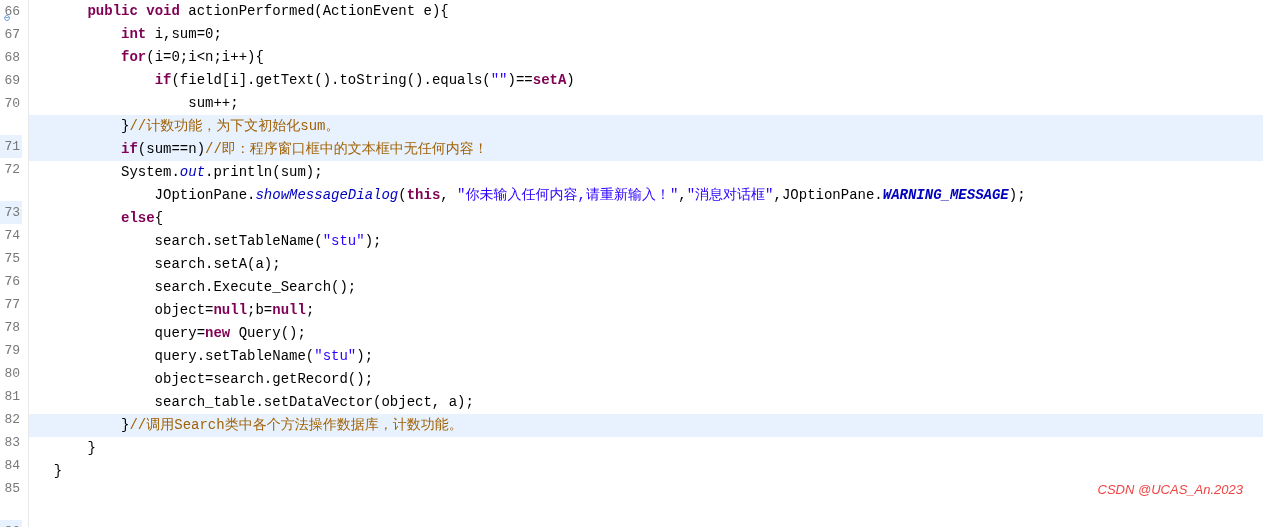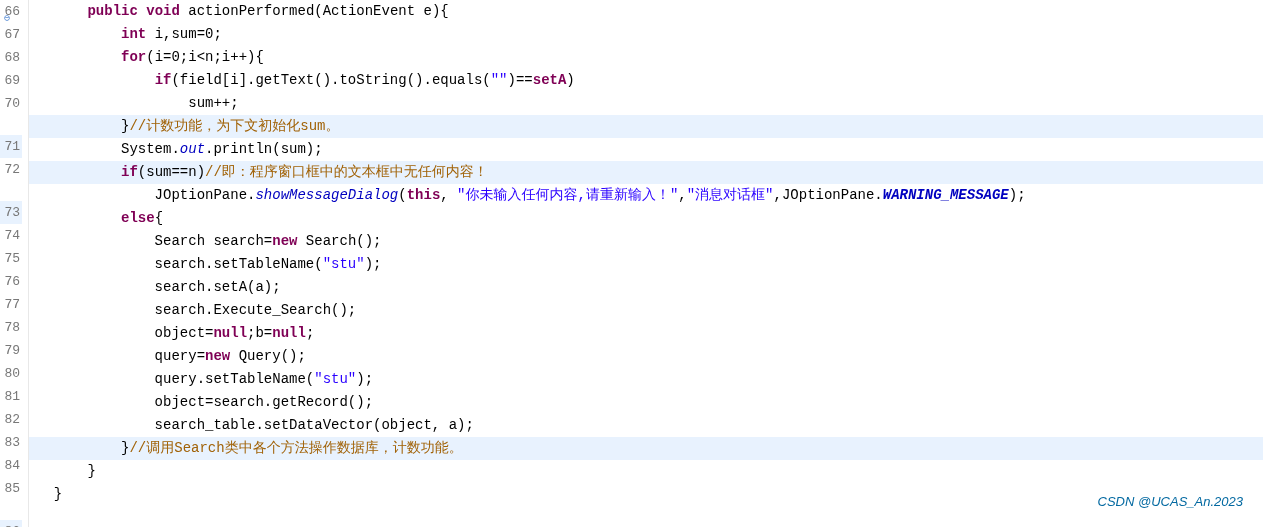--- a/index.html
+++ b/index.html
@@ -57,22 +57,22 @@
     }
     .code-line.hl { background: #e8f2fe; }
     .kw { color: #7f0055; font-weight: bold; }
     .str { color: #2a00ff; }
     .com { color: #a16207; }
     .it { font-style: italic; color: #0000c0; }
     .itb { font-style: italic; color: #0000c0; font-weight: bold; }
     .watermark {
       position: absolute;
       right: 20px;
-      bottom: 18px;
-      color: #0369a1;
+      bottom: 30px;
+      color: #ef4444;
       font-size: 13px;
       font-family: Arial, sans-serif;
       font-style: italic;
     }
   </style>
 </head>
 <body>
 
 <div class="editor">
   <div class="gutter" id="gutter">
@@ -147,25 +147,24 @@
         <span class="ln">88</span>
       </div>
     </div>
   <div class="code" id="code">
       <div class="code-line"><span>      </span><span class="kw">public</span><span> </span><span class="kw">void</span><span> actionPerformed(ActionEvent e){</span></div>
       <div class="code-line"><span>          </span><span class="kw">int</span><span> i,sum=0;</span></div>
       <div class="code-line"><span>          </span><span class="kw">for</span><span>(i=0;i&lt;n;i++){</span></div>
       <div class="code-line"><span>              </span><span class="kw">if</span><span>(field[i].getText().toString().equals(</span><span class="str">""</span><span>)==</span><span class="kw">setA</span><span>)</span></div>
       <div class="code-line"><span>                  sum++;</span></div>
       <div class="code-line hl"><span>          }</span><span class="com">//计数功能，为下文初始化sum。</span></div>
+      <div class="code-line hl"><span>          </span><span class="kw">if</span><span>(sum==n)</span><span class="com">//即：程序窗口框中的文本框中无任何内容！</span></div>
       <div class="code-line"><span>          System.</span><span class="it">out</span><span>.println(sum);</span></div>
-      <div class="code-line hl"><span>          </span><span class="kw">if</span><span>(sum==n)</span><span class="com">//即：程序窗口框中的文本框中无任何内容！</span></div>
       <div class="code-line"><span>              JOptionPane.</span><span class="it">showMessageDialog</span><span>(</span><span class="kw">this</span><span>, </span><span class="str">"你未输入任何内容,请重新输入！"</span><span>,</span><span class="str">"消息对话框"</span><span>,JOptionPane.</span><span class="itb">WARNING_MESSAGE</span><span>);</span></div>
       <div class="code-line"><span>          </span><span class="kw">else</span><span>{</span></div>
-      <div class="code-line"><span>              Search search=</span><span class="kw">new</span><span> Search();</span></div>
       <div class="code-line"><span>              search.setTableName(</span><span class="str">"stu"</span><span>);</span></div>
       <div class="code-line"><span>              search.setA(a);</span></div>
       <div class="code-line"><span>              search.Execute_Search();</span></div>
       <div class="code-line"><span>              object=</span><span class="kw">null</span><span>;b=</span><span class="kw">null</span><span>;</span></div>
       <div class="code-line"><span>              query=</span><span class="kw">new</span><span> Query();</span></div>
       <div class="code-line"><span>              query.setTableName(</span><span class="str">"stu"</span><span>);</span></div>
       <div class="code-line"><span>              object=search.getRecord();</span></div>
       <div class="code-line"><span>              search_table.setDataVector(object, a);</span></div>
       <div class="code-line hl"><span>          }</span><span class="com">//调用Search类中各个方法操作数据库，计数功能。</span></div>
       <div class="code-line"><span>      }</span></div>

